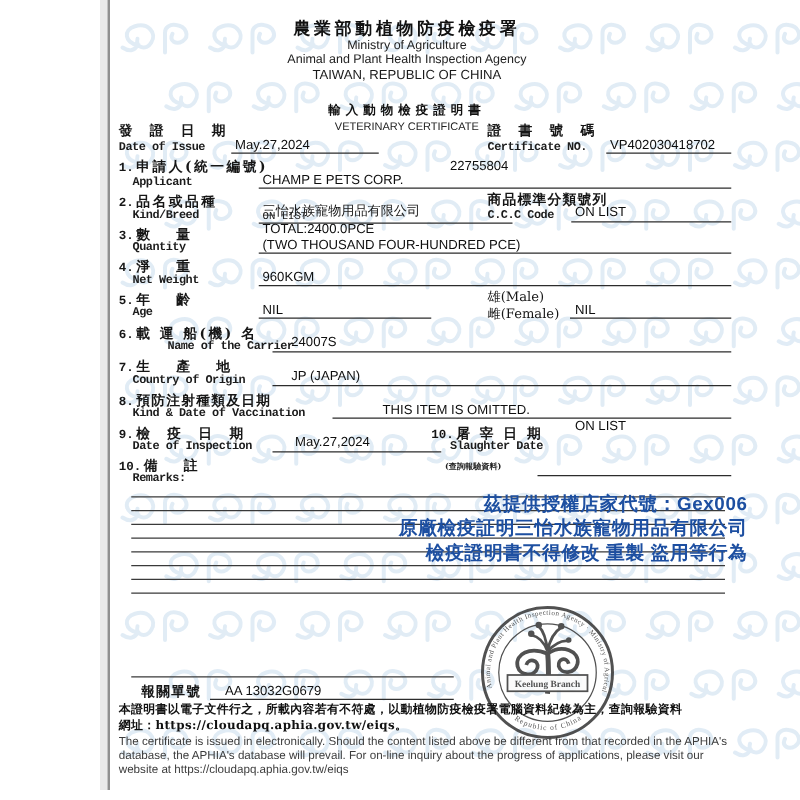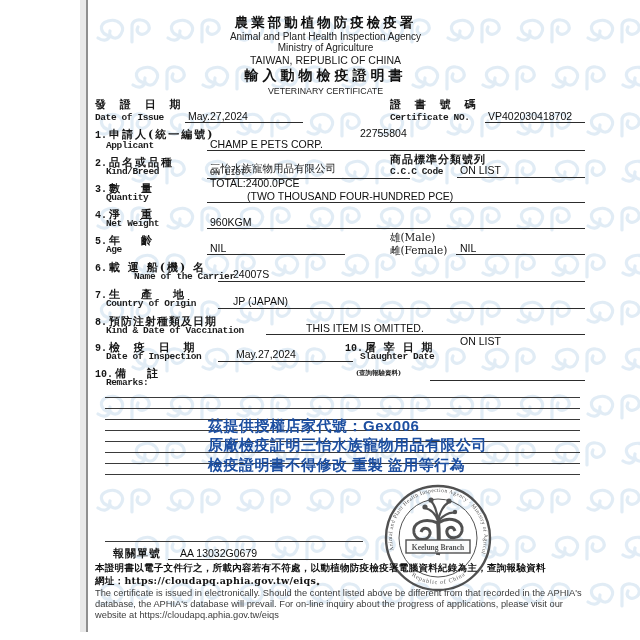--- a/index.html
+++ b/index.html
@@ -10,36 +10,36 @@
   .zh{font-family:"DejaVu Serif",serif;font-weight:bold;font-size:11px;color:#161616;letter-spacing:2px;}
   .zh2{letter-spacing:5px;}
   .zhs{font-family:"DejaVu Serif",serif;font-size:10.5px;color:#161616;}
   .enl{font-family:"Liberation Mono",monospace;font-weight:bold;font-size:9.5px;color:#1c1c1c;letter-spacing:-0.4px;}
   .num{font-family:"Liberation Mono",monospace;font-weight:bold;font-size:10px;color:#161616;margin-right:2px;}
   .val{font-family:"Liberation Sans",sans-serif;font-size:10.5px;color:#0e0e0e;}
   .valm{font-family:"Liberation Mono",monospace;font-size:8.5px;color:#222;}
   .ul{position:absolute;height:0;border-bottom:1.2px solid #2c2c2c;z-index:2;}
   .rule{position:absolute;height:0;border-bottom:1px solid #3a3a3a;z-index:2;}
   .small-note{font-family:"DejaVu Serif",serif;font-weight:bold;font-size:6.5px;color:#222;}
-  .blueblock{position:absolute;left:120px;top:416px;width:390px;text-align:left;z-index:4;}
+  .blueblock{position:absolute;left:120px;top:394px;width:390px;text-align:right;z-index:4;}
   .blueblock div{font-family:"Liberation Sans",sans-serif;font-weight:bold;font-size:15px;
                  line-height:19.3px;color:var(--blue,#1d4fa1);letter-spacing:0.5px;}
   .footer-zh{font-family:"DejaVu Serif",serif;font-weight:bold;font-size:9.5px;color:#111;
              line-height:12.5px;white-space:normal;width:508px;letter-spacing:0.3px;}
   .footer-en{font-family:"Liberation Sans",sans-serif;font-size:9.3px;color:#3c3c3c;
              line-height:10.8px;white-space:normal;width:492px;}
   .edge{position:absolute;left:86px;top:0;width:2px;height:632px;background:#8f8f8f;z-index:5;}
   .edge-soft{position:absolute;left:80px;top:0;width:6px;height:632px;background:#e9e9e9;z-index:5;}
   .wm{position:absolute;left:0;top:0;z-index:1;}
   .sealwrap{position:absolute;left:295px;top:483px;width:110px;height:110px;z-index:1;opacity:0.88;}
   .header-block{position:absolute;left:0;top:14px;width:475px;text-align:center;z-index:3;}
   .h-zh1{font-family:"DejaVu Serif",serif;font-weight:bold;font-size:13.5px;letter-spacing:3px;color:#111;}
   .h-en{font-family:"Liberation Sans",sans-serif;font-size:10px;color:#222;line-height:10.5px;}
   .h-nation{font-family:"Liberation Sans",sans-serif;font-size:10.5px;color:#1a1a1a;margin-top:1px;}
-  .h-zh2{font-family:"DejaVu Serif",serif;font-weight:bold;font-size:14px;letter-spacing:4px;color:#111;margin-top:1px;}
+  .h-zh2{font-family:"DejaVu Serif",serif;font-weight:bold;font-size:10px;letter-spacing:4px;color:#111;margin-top:15px;}
   .h-en2{font-family:"Liberation Sans",sans-serif;font-size:8.8px;color:#222;margin-top:1px;}
 </style>
 </head>
 <body>
 
 <svg class="wm" id="wm-layer" width="640" height="640">
   <defs>
     <g id="wm-motif" fill="none" stroke="var(--wm,#c9ddee)" stroke-width="3.2" stroke-linecap="round">
       <path d="M2 20 C8 24 12 22 14 18 C4 16 2 6 12 3 c10 -3 18 5 13 13 c-4 7 -13 4 -11 -3"></path>
       <path d="M36 24 L36 8 c0 -4 4 -7 9 -6 c8 1 11 9 5 13 c-5 3 -11 0 -8 -6"></path>
@@ -151,22 +151,22 @@
     <use href="#wm-motif" x="586" y="582" opacity="0.55"></use>
   </svg>
 
 <div class="edge-soft"></div>
 <div class="edge"></div>
 
 <div class="doc">
 
   <div class="header-block">
     <div class="h-zh1">農業部動植物防疫檢疫署</div>
+    <div class="h-en">Ministry of Agriculture</div>
     <div class="h-en">Animal and Plant Health Inspection Agency</div>
-    <div class="h-en">Ministry of Agriculture</div>
     <div class="h-nation">TAIWAN, REPUBLIC OF CHINA</div>
     <div class="h-zh2">輸入動物檢疫證明書</div>
     <div class="h-en2">VETERINARY CERTIFICATE</div>
   </div>
 
   <div>
     <span class="t zh zh2" style="left:7px;top:97px;">發 證 日 期</span>
     <span class="t enl" style="left:7px;top:112px;">Date of Issue</span>
     <span class="t val" style="left:100px;top:110px;">May.27,2024</span>
     <div class="ul" style="left:97px;top:122px;width:118px;"></div>
@@ -195,21 +195,21 @@
     <div class="ul" style="left:119px;top:178px;width:203px;"></div>
     <span class="t enl" style="left:302px;top:166px;">C.C.C Code</span>
     <span class="t val" style="left:372px;top:164px;">ON LIST</span>
     <div class="ul" style="left:369px;top:177px;width:128px;"></div>
   </div>
 
   <div>
     <span class="t" style="left:7px;top:178px;"><span class="num">3.</span><span class="zh zh2">數　量</span></span>
     <span class="t val" style="left:122px;top:177px;">TOTAL:2400.0PCE</span>
     <span class="t enl" style="left:18px;top:192px;">Quantity</span>
-    <span class="t val" style="left:122px;top:190px;margin-left:37px;">(TWO THOUSAND FOUR-HUNDRED PCE)</span>
+    <span class="t val" style="left:122px;top:190px;">(TWO THOUSAND FOUR-HUNDRED PCE)</span>
     <div class="ul" style="left:119px;top:202px;width:378px;"></div>
   </div>
 
   <div>
     <span class="t" style="left:7px;top:204px;"><span class="num">4.</span><span class="zh zh2">淨　重</span></span>
     <span class="t enl" style="left:18px;top:218px;">Net Weight</span>
     <span class="t val" style="left:122px;top:216px;">960KGM</span>
     <div class="ul" style="left:119px;top:228px;width:378px;"></div>
   </div>
 

